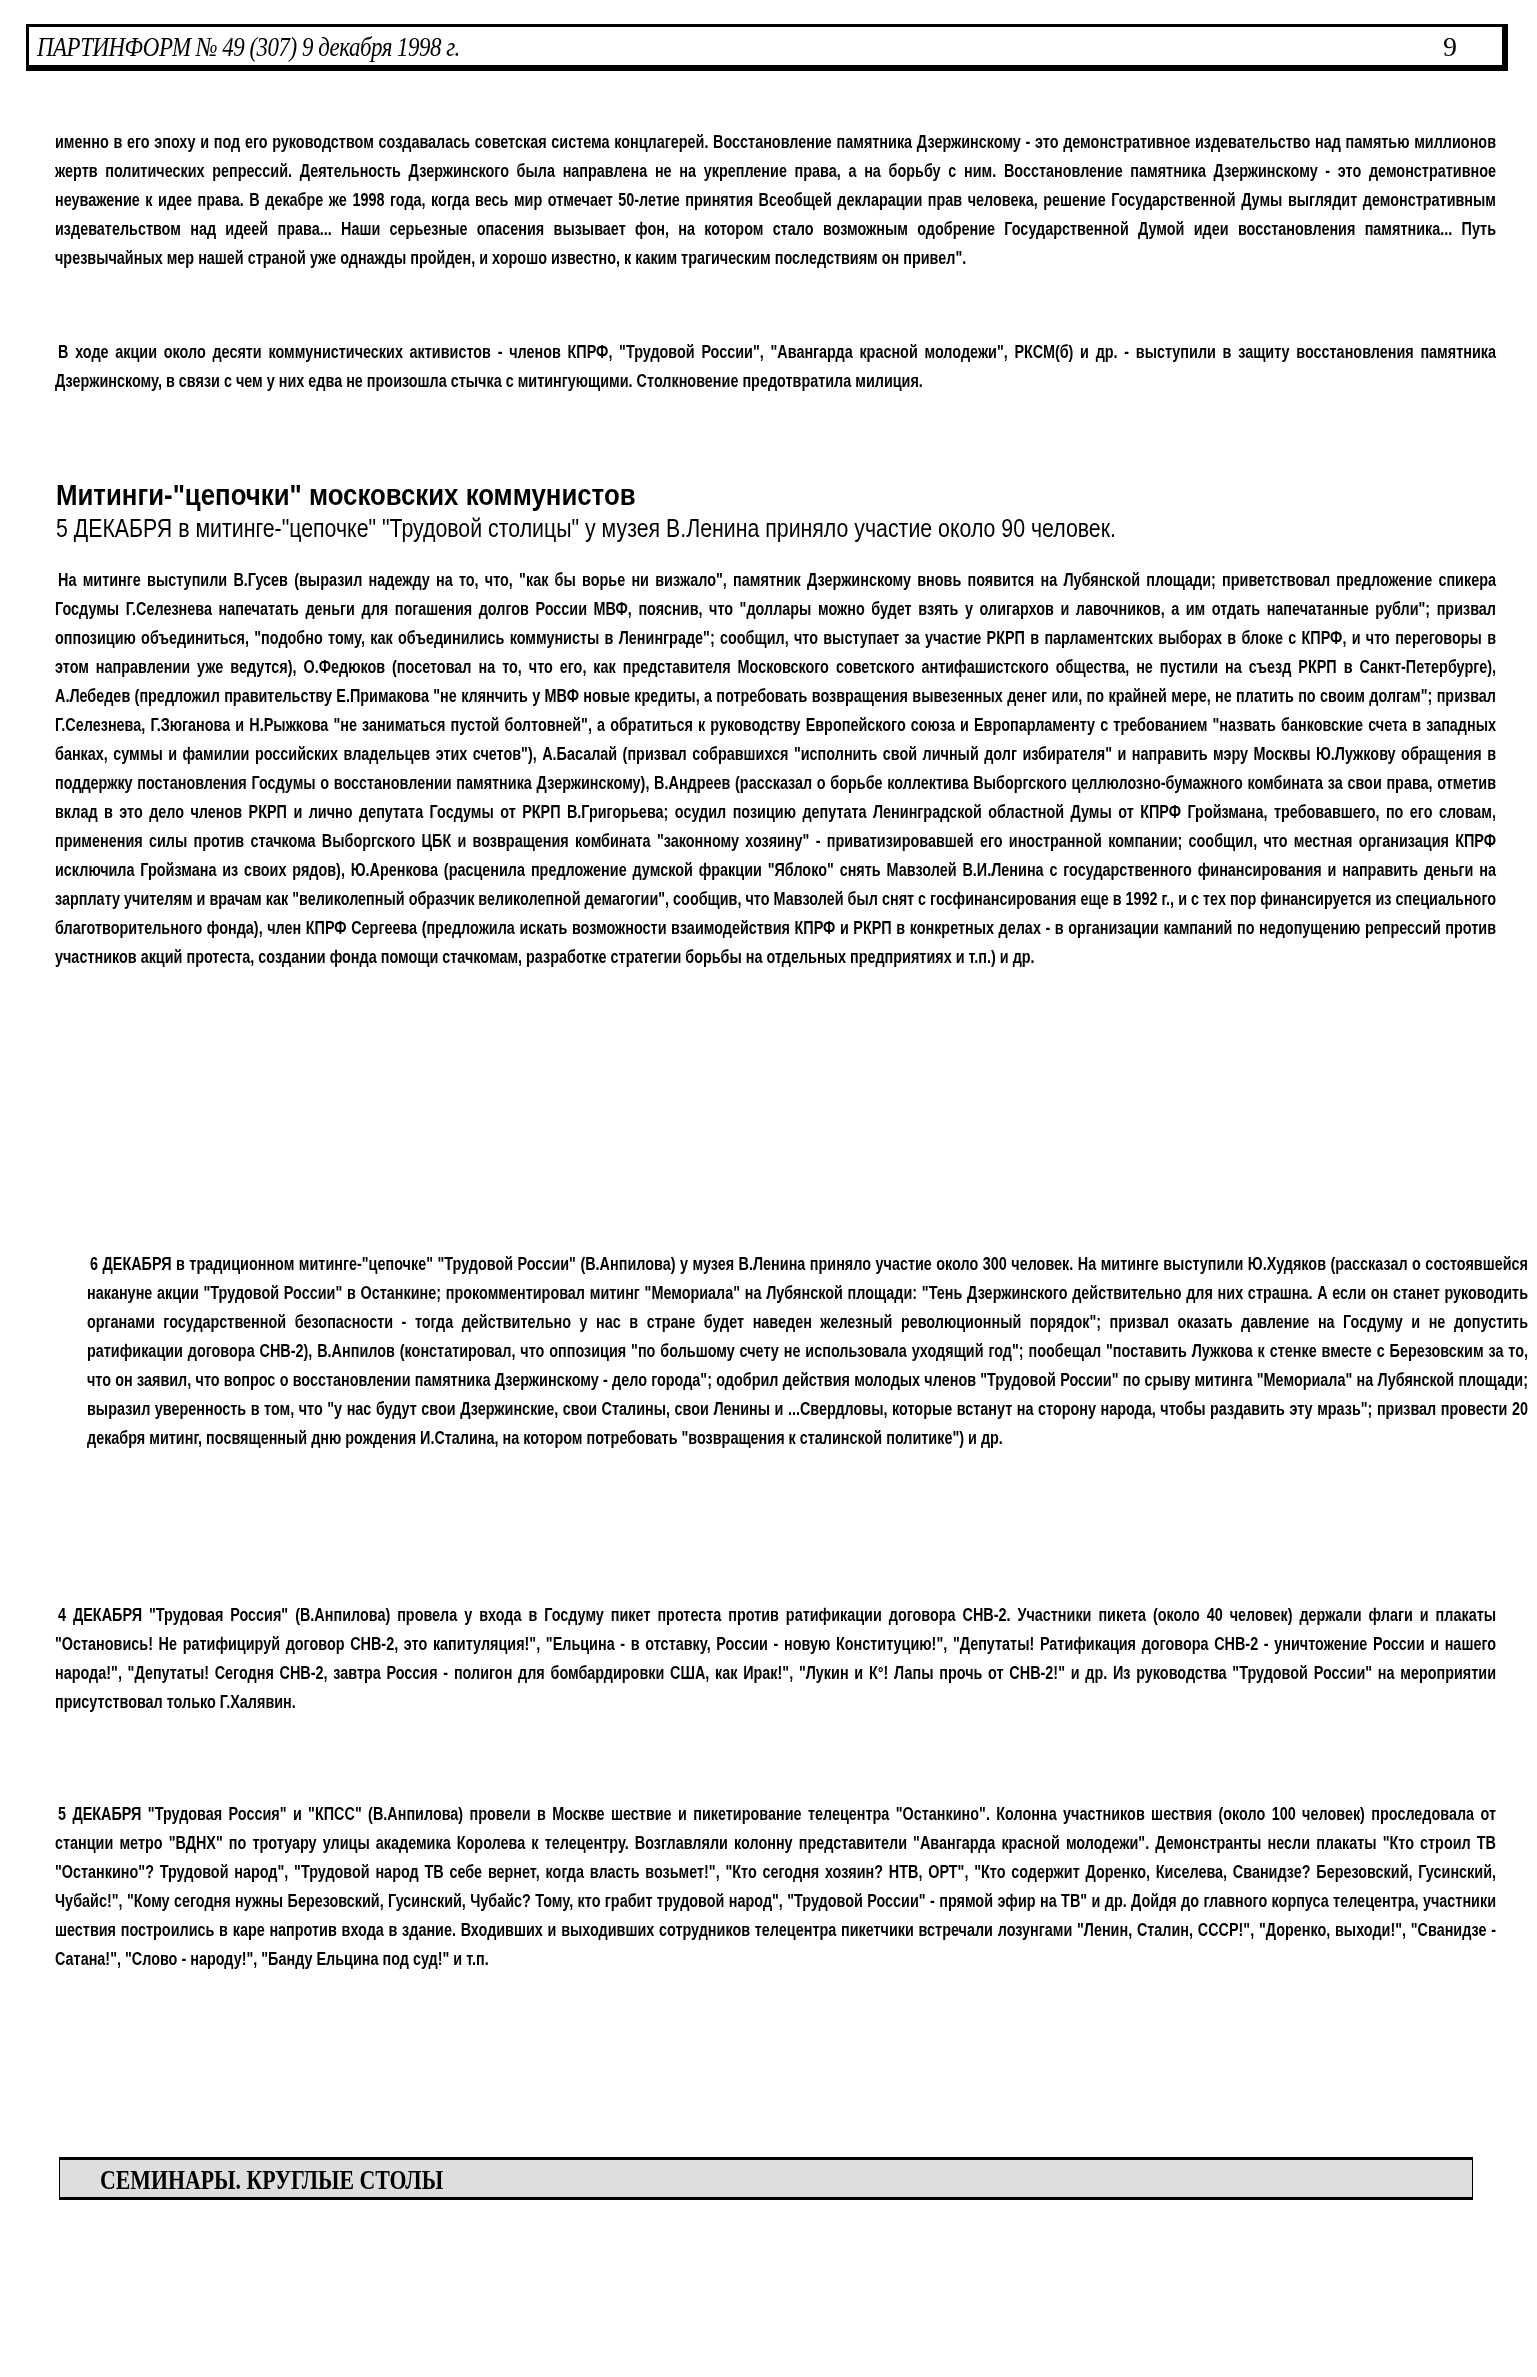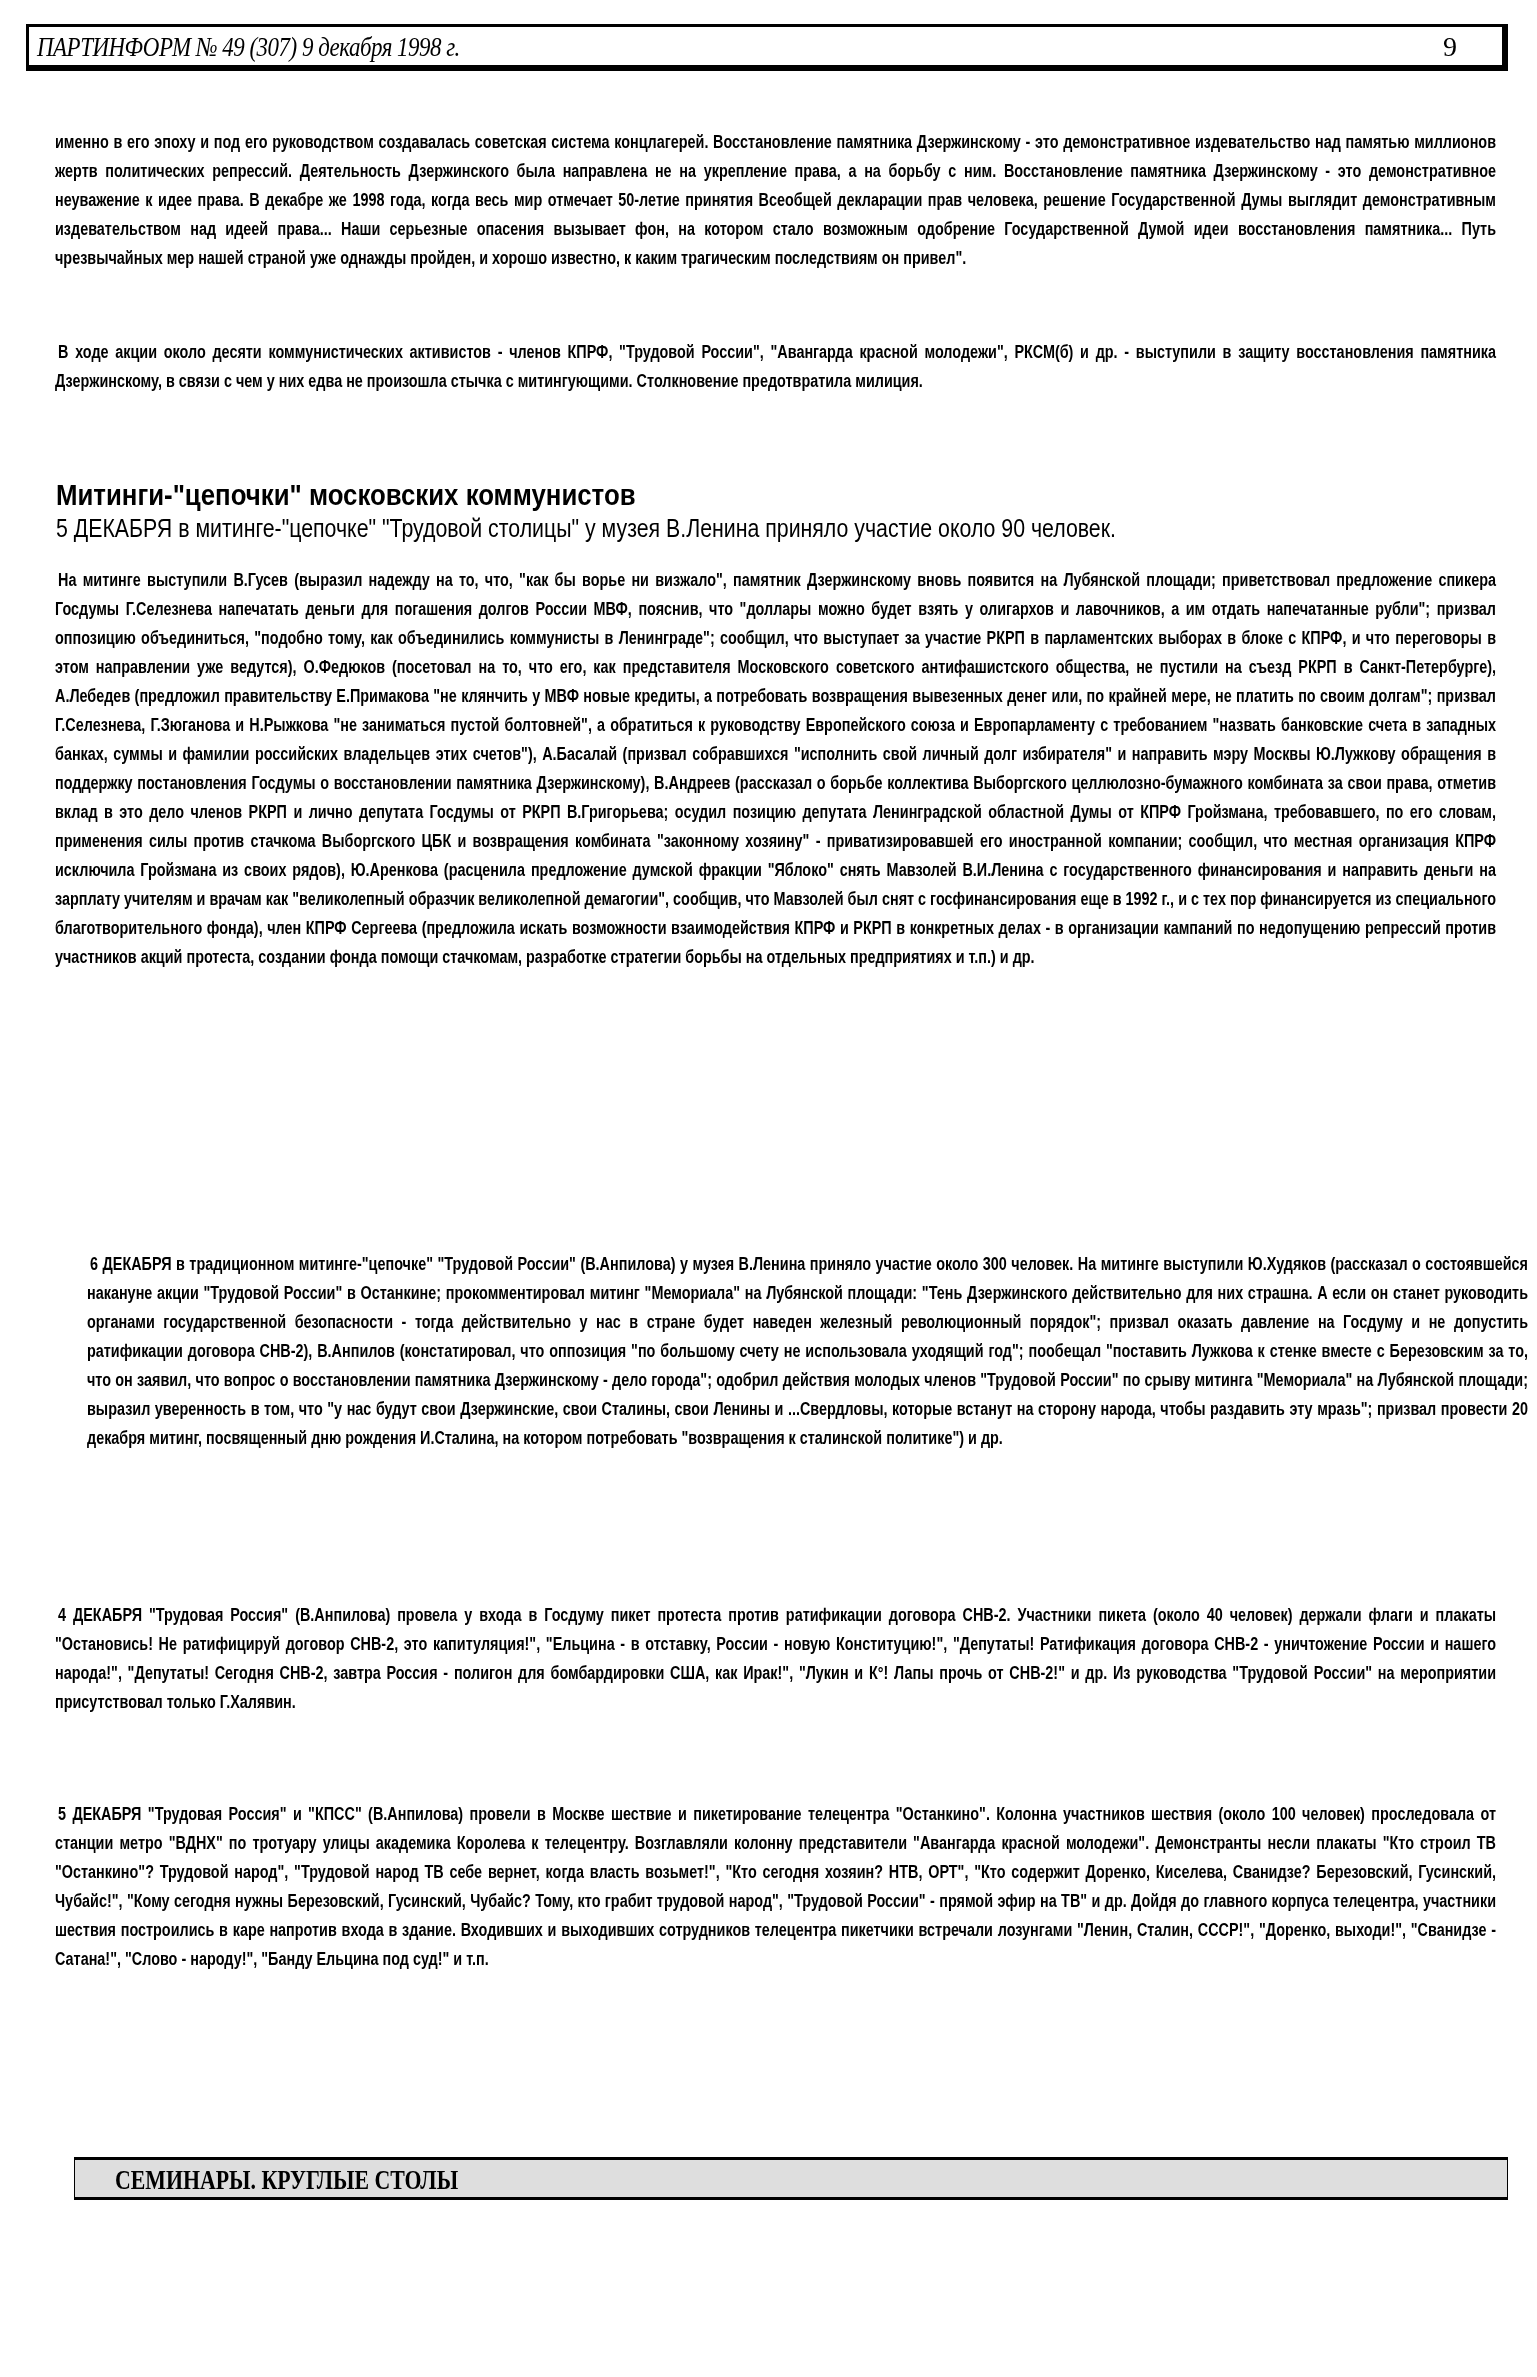--- a/index.html
+++ b/index.html
@@ -86,30 +86,29 @@
       transform: scaleX(0.82);
       transform-origin: left top;
       white-space: nowrap;
     }
     .p-dec5-rally { top: 566px; }
     .p-dec6-rally { top: 1250px; margin-left: 32px; }
     .p-dec4-picket { top: 1601px; }
     .p-dec5-march { top: 1800px; }
     .seminars-bar {
       position: absolute;
-      left: 74px;
+      left: 59px;
       top: 2157px;
       width: 1412px;
       height: 37px;
       background: #dedede;
       border: 1.3px solid #000;
       border-top-width: 3.2px;
       border-bottom-width: 3.2px;
       box-sizing: content-box;
-      padding-left: 20px;
     }
     .seminars-title {
       position: absolute;
       left: 40px;
       top: 3.8px;
       font-family: "Liberation Serif", serif;
       font-weight: bold;
       font-size: 28px;
       line-height: 32px;
       transform: scaleX(0.78);

